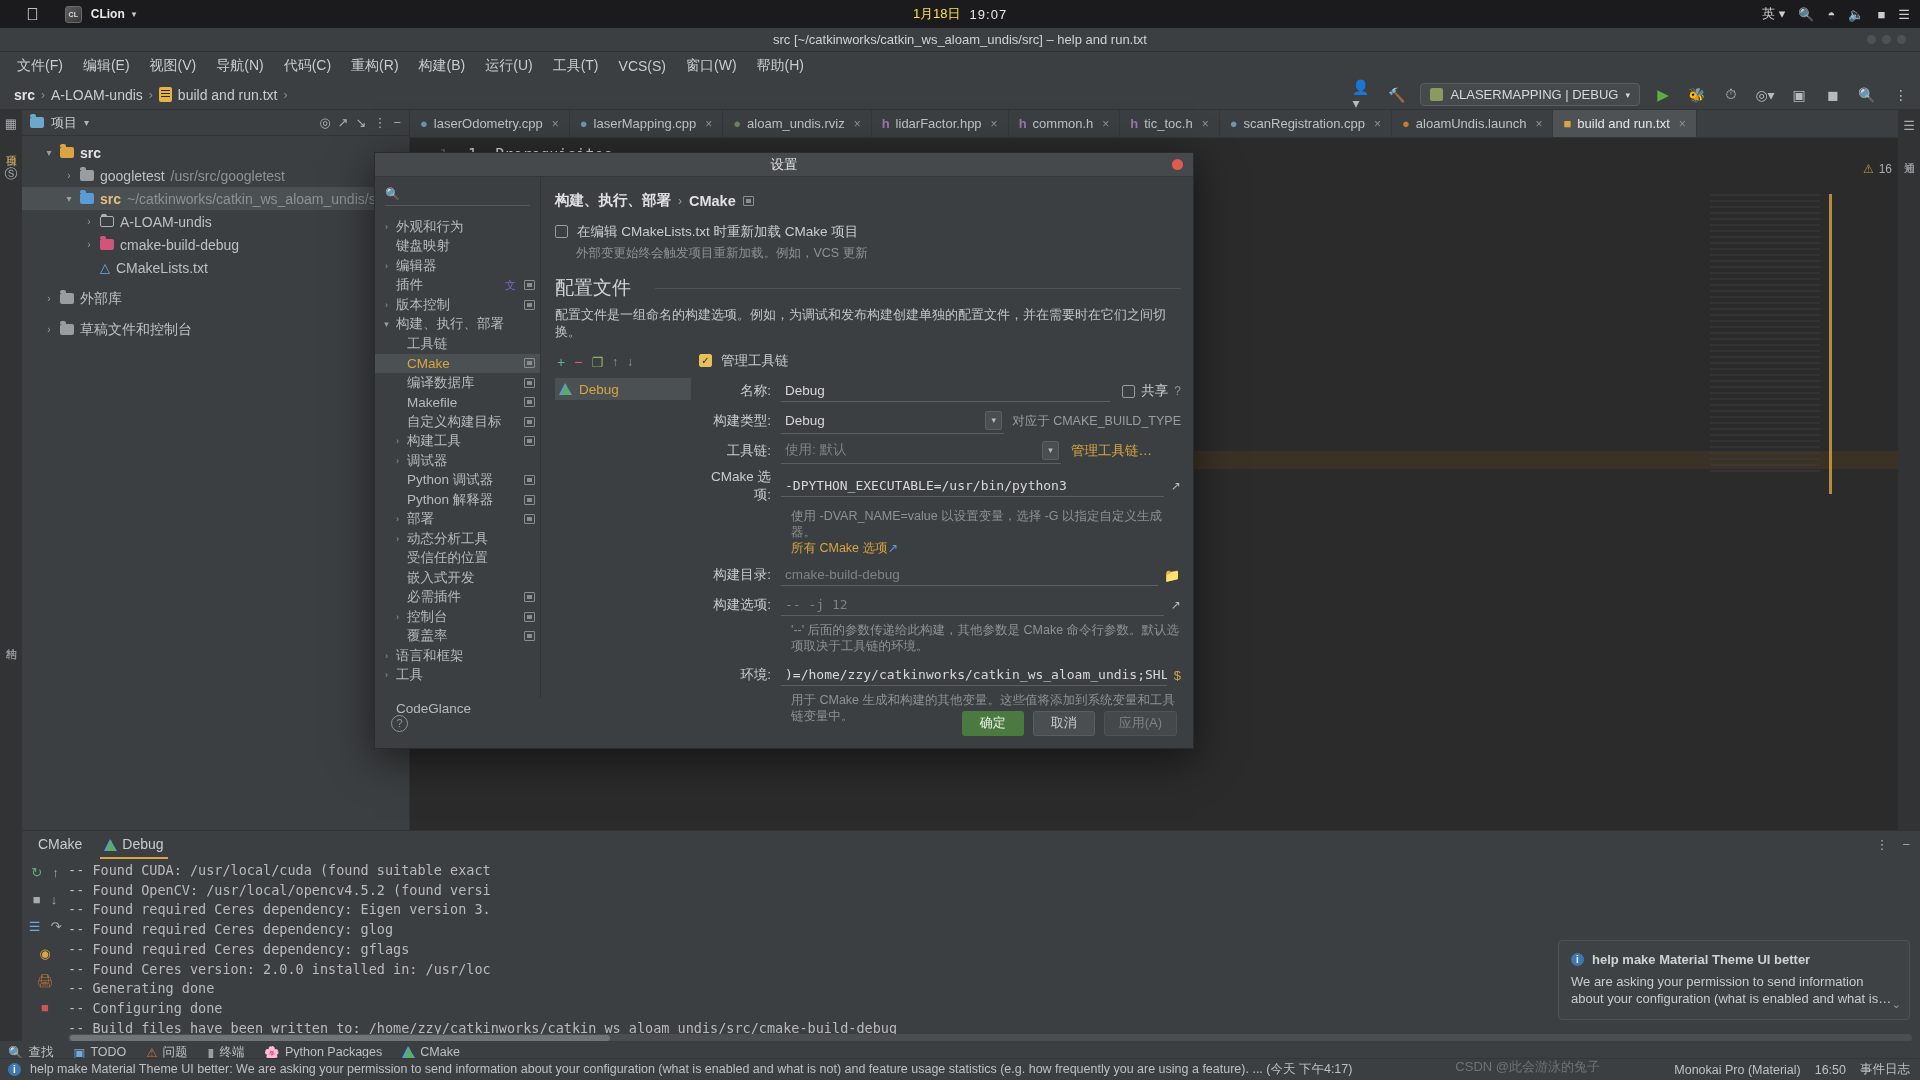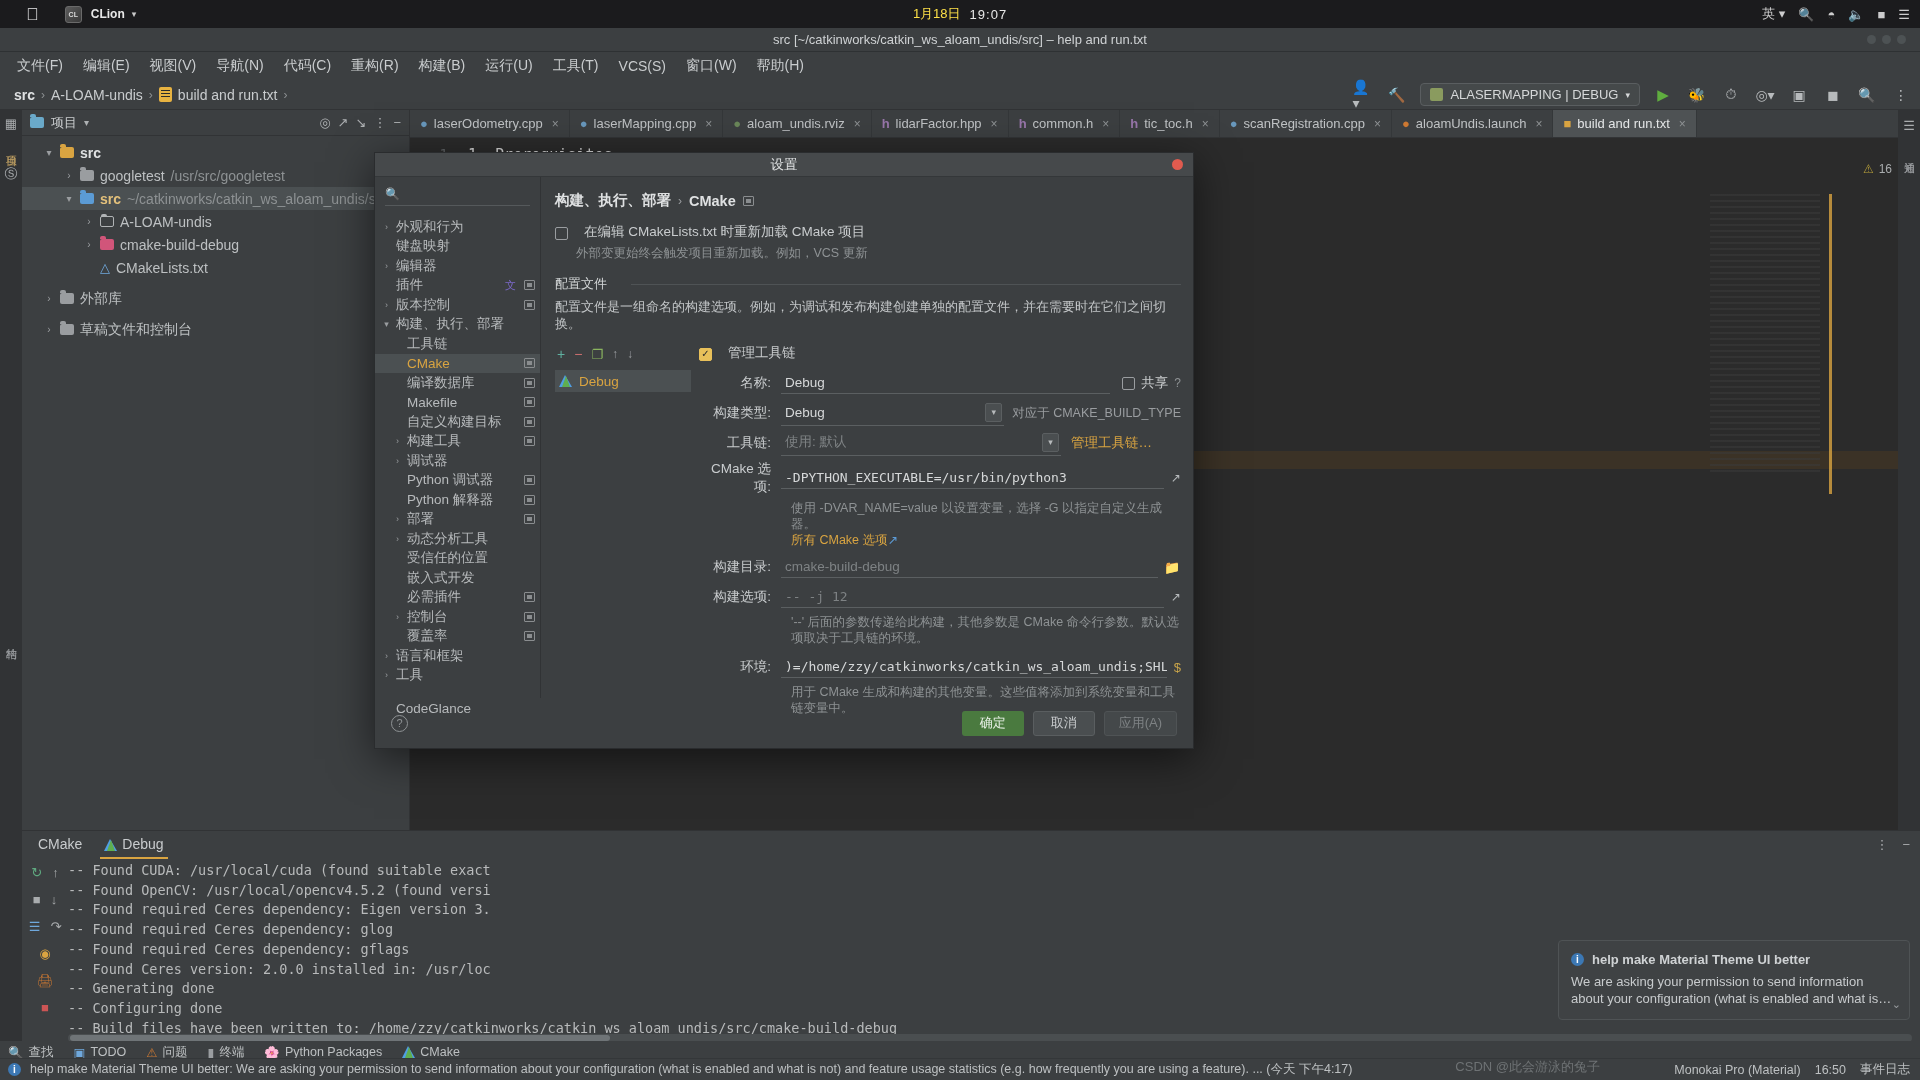--- a/index.html
+++ b/index.html
@@ -229,27 +229,27 @@
   .dtrow .badge::after{content:"";position:absolute;left:2px;top:2px;right:2px;bottom:2px;background:#8a8d8f;}
   .dtrow.sel .lbl{ color:#d9a441; }
   .trbadge{ color:#7b68c9; font-size:11px; margin-right:4px;}
 
   .dlgright{ flex:1; padding:14px 12px 0 14px; position:relative; min-width:0;}
   .dcrumb{ display:flex; align-items:center; gap:7px; color:#dfe1e2; font-size:14.5px; font-weight:bold; margin-bottom:13px;}
   .dcrumb .sp{ color:#9a9da0; font-weight:normal; font-size:12px;}
   .dcrumb .badge{ width:11px;height:10px;border:1.3px solid #8a8d8f;border-radius:1px;position:relative;}
   .dcrumb .badge::after{content:"";position:absolute;left:2px;top:2px;right:2px;bottom:2px;background:#8a8d8f;}
 
-  .cbrow{ display:flex; align-items:center; gap:16px; font-size:13.5px; color:#c9ccce;}
+  .cbrow{ display:flex; align-items:flex-start; gap:9px; font-size:13.5px; color:#c9ccce;}
   .cbox{ width:13px;height:13px;border:1.4px solid #9a9da0;border-radius:2px;background:transparent;flex:none;margin-top:2px;}
   .cbox.on{ background:#e8c05a;border-color:#e8c05a; display:flex;align-items:center;justify-content:center;}
   .cbox.on::after{content:"✓";font-size:10px;color:#2b2b2b;line-height:1;font-weight:bold;}
   .hint{ color:#8e9294; font-size:12.5px; margin:4px 0 0 21px;}
 
-  .sectitle{ display:flex; align-items:center; gap:24px; margin-top:13px; color:#d2d5d6; font-size:13px;}
+  .sectitle{ display:flex; align-items:center; gap:24px; margin-top:13px; color:#d2d5d6; font-size:19px;}
   .sectitle .line{ flex:1; height:1px; background:#4f5355;}
   .secdesc{ color:#c2c5c7; font-size:13px; margin-top:5px; line-height:17px;}
 
   .profrow{ display:flex; margin-top:12px; gap:0; }
   .profleft{ width:136px; }
   .proftools{ display:flex; align-items:center; gap:9px; font-size:14px; padding-left:2px; height:20px;}
   .tplus{color:#5fb0a0;} .tminus{color:#cc6f6f;} .tcopy{color:#8ab45f;font-size:13px;}
   .tarrow{color:#9a9da0;font-size:12px;}
   .proflist{ margin-top:6px; }
   .profitem{ display:flex; align-items:center; gap:7px; height:22px; padding-left:4px;

